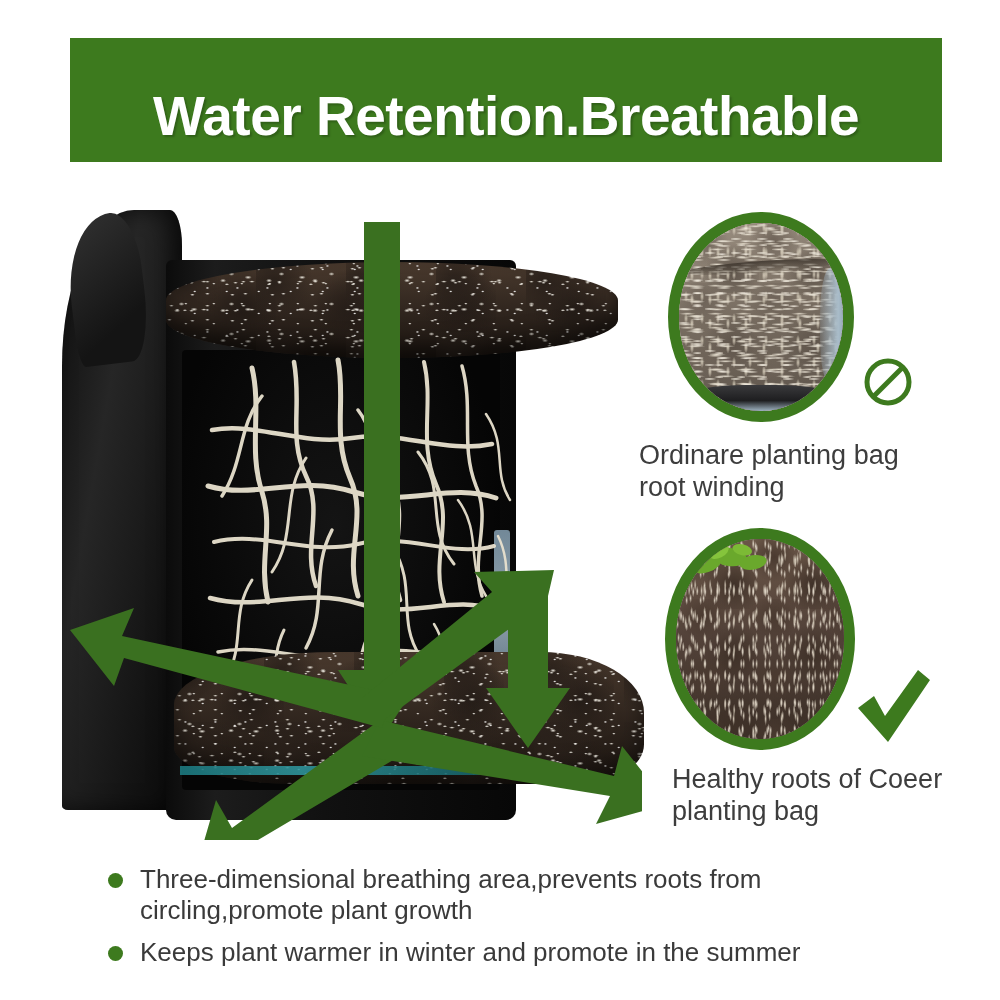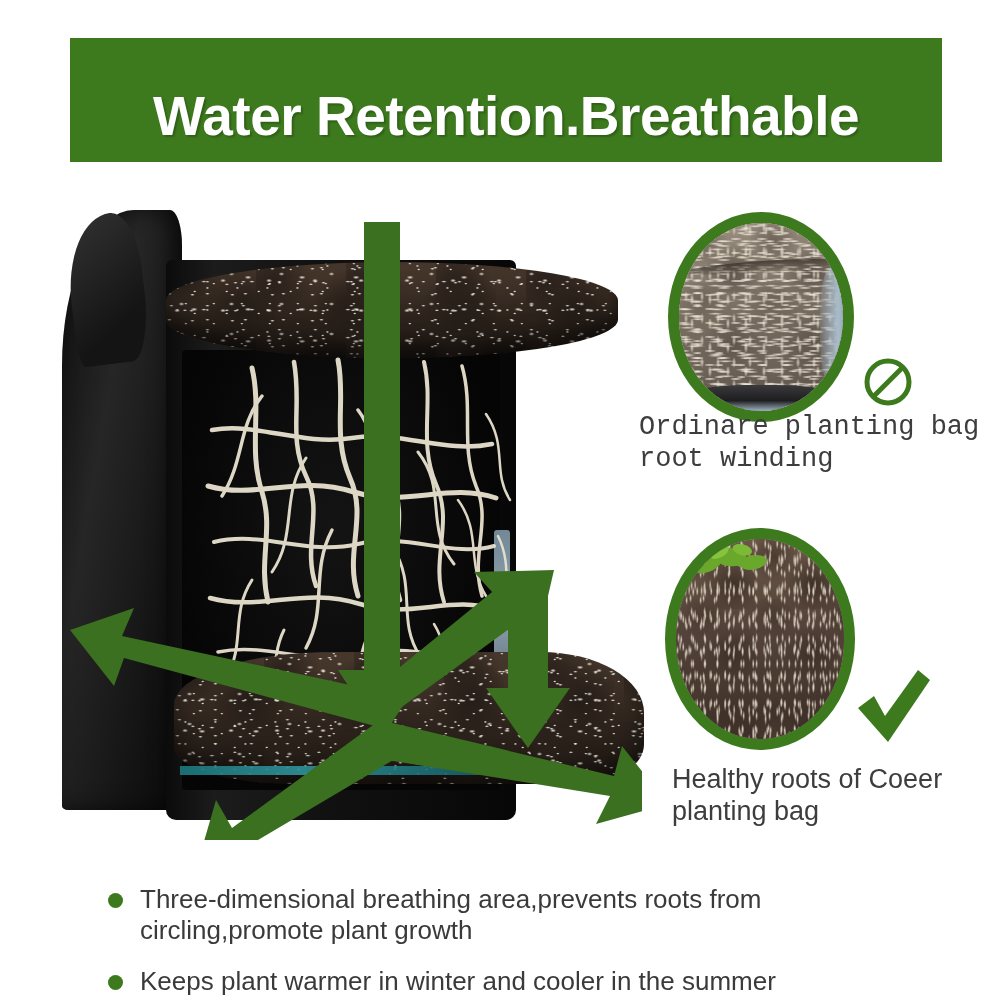--- a/index.html
+++ b/index.html
@@ -301,35 +301,34 @@
   }
 
   
   .caption {
     position: absolute;
     color: #3d3d3d;
     font-size: 27px;
     line-height: 1.18;
     white-space: pre-line;
   }
-  .caption-bad  { left: 639px; top: 412px; width: 345px; font-family: Liberation Mono, monospace; }
+  .caption-bad  { left: 639px; top: 440px; width: 345px; }
   .caption-good { left: 672px; top: 764px; width: 348px; }
 
   
   .bullets {
     position: absolute;
     left: 108px;
     top: 864px;
     width: 830px;
   }
   .bullet-row {
     display: flex;
     align-items: flex-start;
     margin-bottom: 11px;
-    margin-top: 20px;
   }
   .bullet-dot {
     flex: 0 0 auto;
     width: 15px;
     height: 15px;
     border-radius: 50%;
     background: #3d7a1e;
     margin-top: 9px;
     margin-right: 17px;
   }
@@ -452,17 +451,17 @@
   </div>
 
   <div class="bullets">
     <div class="bullet-row">
       <span class="bullet-dot"></span>
       <span class="bullet-text">Three-dimensional breathing area,prevents roots from
 circling,promote plant growth</span>
     </div>
     <div class="bullet-row">
       <span class="bullet-dot"></span>
-      <span class="bullet-text">Keeps plant warmer in winter and cooler in the summer</span>
+      <span class="bullet-text">Keeps plant warmer in winter and promote in the summer</span>
     </div>
   </div>
 
 </div>
 
 </body></html>

